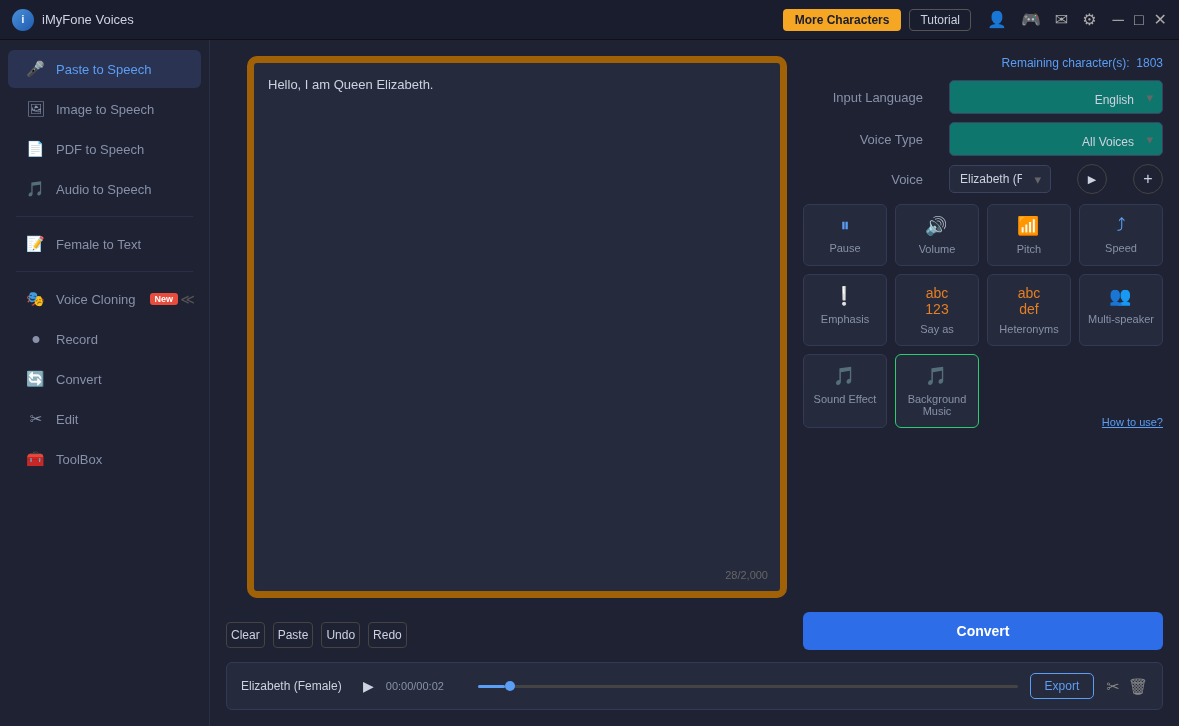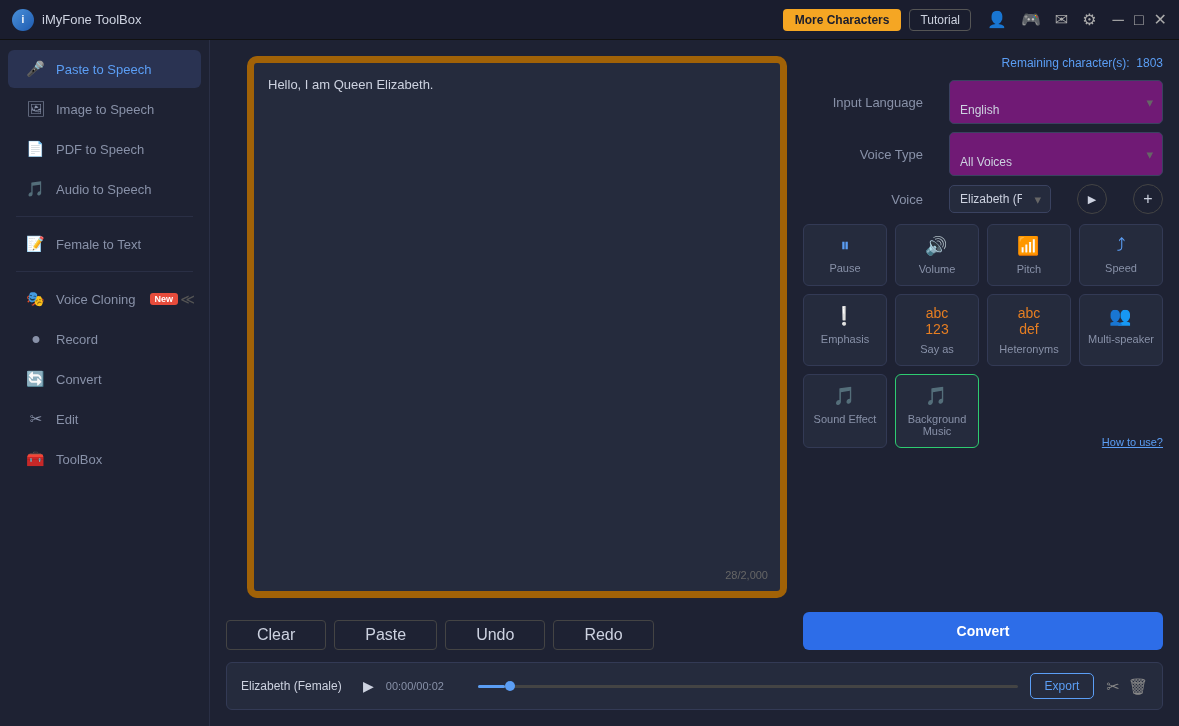--- a/index.html
+++ b/index.html
@@ -190,22 +190,22 @@
     .text-actions {
       display: flex;
       gap: 8px;
       margin-top: 10px;
     }
     .text-btn {
       background: transparent;
       border: 1px solid #444;
       color: #cdd2e0;
       border-radius: 4px;
-      padding: 5px 30px;
-      font-size: 16px;
+      padding: 5px 4px;
+      font-size: 12px;
       cursor: pointer;
     }
 
     
     .right-panel {
       width: 360px;
       display: flex;
       flex-direction: column;
       gap: 10px;
     }
@@ -244,30 +244,31 @@
       content: '▾';
       position: absolute;
       right: 10px;
       top: 50%;
       transform: translateY(-50%);
       color: #666;
       pointer-events: none;
     }
     .select-wrap select {
       width: 100%;
-      background: #701a75;
+      background: #0f766e;
       border: 1px solid #3a4260;
       border-radius: 5px;
       color: #cdd2e0;
-      padding: 22px 28px 6px 10px;
+      padding: 12px 28px 6px 10px;
       font-size: 12px;
       cursor: pointer;
       appearance: none;
       -webkit-appearance: none;
       outline: none;
+      text-align: right;
     }
     .voice-select-wrap {
       flex: 1;
       position: relative;
     }
     .voice-select-wrap::after {
       content: '▾';
       position: absolute;
       right: 10px;
       top: 50%;
@@ -447,21 +448,21 @@
     }
   </style>
 </head>
 <body>
 
 <div class="titlebar">
   <div class="titlebar-left">
     <div class="app-icon">
       <span>i</span>
     </div>
-    <span class="app-title">iMyFone ToolBox</span>
+    <span class="app-title">iMyFone Voices</span>
   </div>
   <div class="titlebar-right">
     <button class="btn-more-chars">More Characters</button>
     <button class="btn-tutorial">Tutorial</button>
     <div class="titlebar-icons">
       <span class="titlebar-icon">👤</span>
       <span class="titlebar-icon">🎮</span>
       <span class="titlebar-icon">✉</span>
       <span class="titlebar-icon">⚙</span>
     </div>

